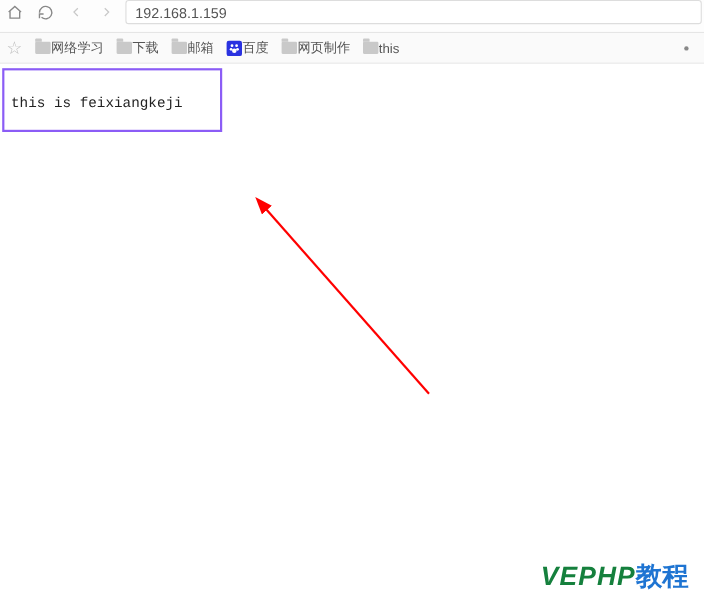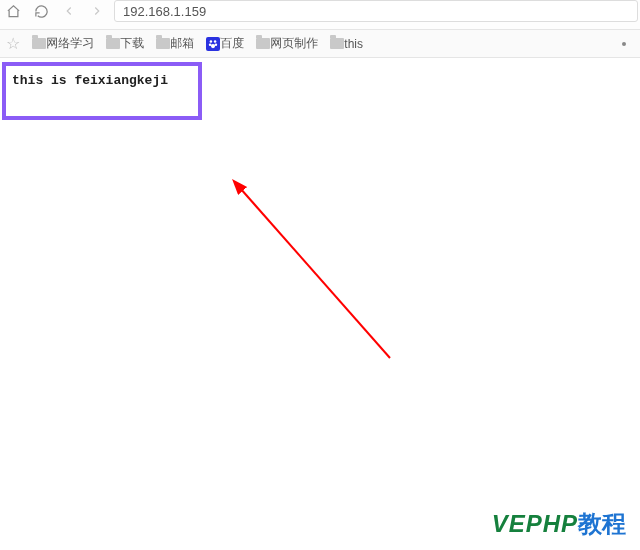--- a/index.html
+++ b/index.html
@@ -16,21 +16,21 @@
   .bookmarks { display: flex; align-items: center; height: 28px; padding: 0 6px; border-bottom: 1px solid #e5e5e5; background: #fafafa; gap: 12px; font-size: 12px; color: #555; }
   .bm-item { display: flex; align-items: center; gap: 0; cursor: pointer; white-space: nowrap; }
   .folder { width: 14px; height: 11px; background: #c9c9c9; border-radius: 1px; position: relative; display: inline-block; }
   .folder::before { content: ""; position: absolute; top: -3px; left: 0; width: 6px; height: 3px; background: #c9c9c9; border-radius: 1px 1px 0 0; }
   .baidu-icon { width: 14px; height: 14px; background: #2a32e0; border-radius: 2px; display: inline-flex; align-items: center; justify-content: center; }
   .star { color: #bbb; font-size: 16px; cursor: pointer; }
   .overflow-dot { width: 4px; height: 4px; border-radius: 50%; background: #888; margin-left: auto; margin-right: 8px; }
 
   
   .page { position: relative; width: 100%; height: calc(100% - 58px); background: #fff; }
-  .red-box { position: absolute; left: 2px; top: 4px; width: 200px; height: 58px; border: 4px solid #8b5cf6; padding: 4px 6px; font-weight: bold; }
+  .red-box { position: absolute; left: 2px; top: 4px; width: 200px; height: 58px; border: 2px solid #8b5cf6; padding: 20px 6px; }
   .red-box-text { font-family: "Courier New", monospace; font-size: 13px; color: #222; }
 
   .arrow { position: absolute; left: 200px; top: 120px; width: 230px; height: 200px; pointer-events: none; }
 
   .watermark { position: absolute; right: 14px; bottom: 10px; font-size: 24px; font-weight: 700; }
   .wm-a { color: #15803d; font-style: italic; letter-spacing: 1px; }
   .wm-b { color: #1e74d2; }
 </style>
 </head>
 <body>

